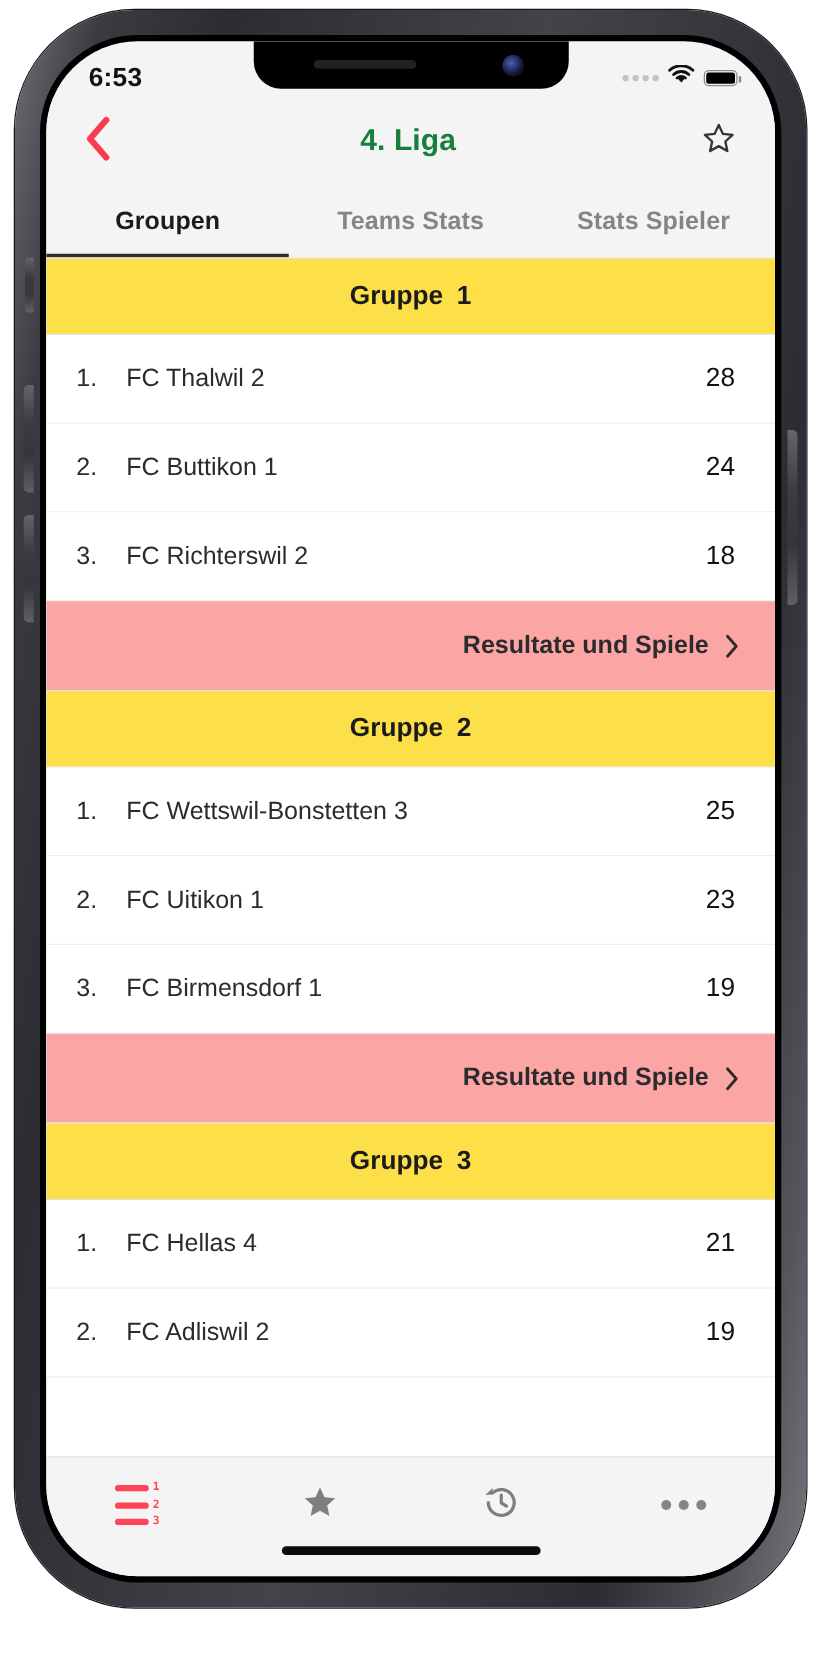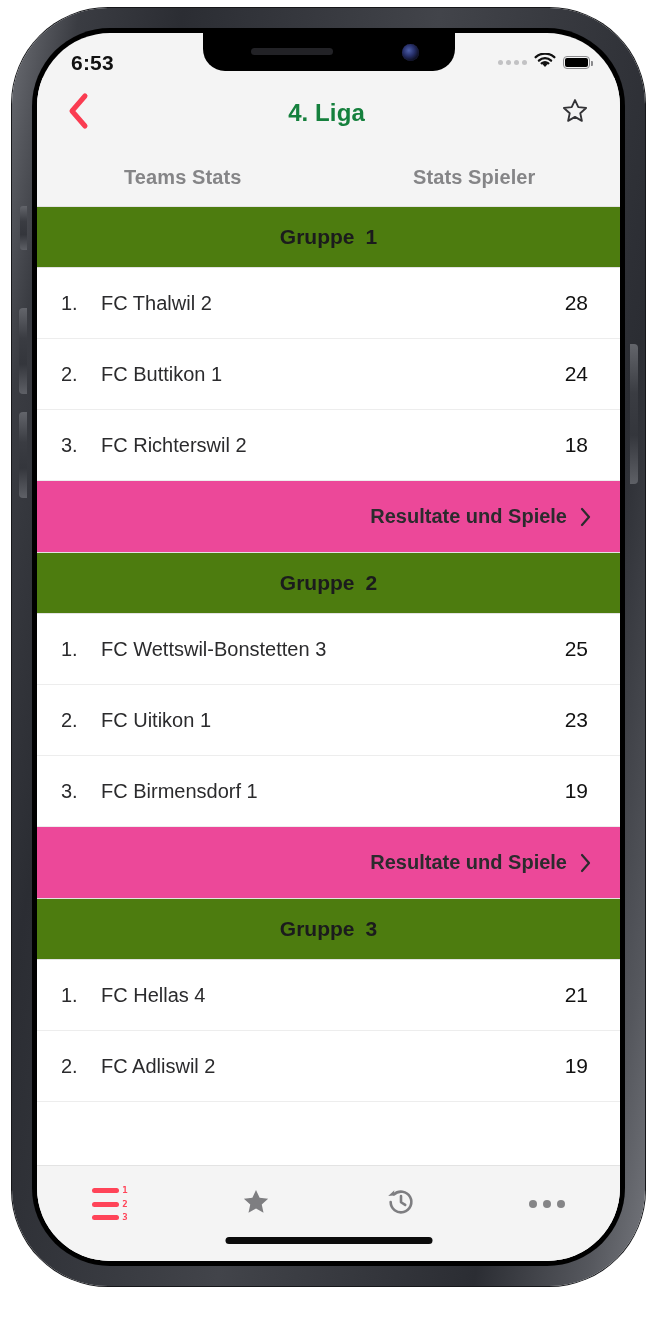--- a/index.html
+++ b/index.html
@@ -112,37 +112,37 @@
   #tab-underline-track {
     position:absolute; top:171px; left:0; right:0; height:1.5px; background:#e0e0e0;
   }
 
   
   #content {
     position:absolute; top:173px; left:0; right:0; bottom:96px;
     background:#ffffff; overflow:hidden;
   }
   .group-header {
-    height:62px; background:#4d7c0f;
+    height:62px; background:#fde047;
     display:flex; align-items:center; justify-content:center;
     font-size:21px; font-weight:700; color:#1b1b1d;
     border-top:1px solid #e3e3e3; border-bottom:1px solid #e3e3e3;
   }
   .group-header .gh-num { margin-left:11px; }
   .team-row {
     height:71px; background:#fff;
     display:flex; align-items:center;
     padding:0 32px 0 24px;
     border-bottom:1px solid #ededed;
   }
   .rank { font-size:20px; color:#2b2b2d; width:40px; flex:0 0 40px; }
   .team-name { font-size:20px; color:#2b2b2d; flex:1; white-space:nowrap; }
   .points { font-size:21px; font-weight:400; color:#111; }
   .results-row {
-    height:71px; background:#ec4899;
+    height:71px; background:#fca5a5;
     display:flex; align-items:center; justify-content:flex-end;
     padding:0 28px;
     text-align:center;
   }
   .results-label { font-size:20px; font-weight:700; color:#2b2b2d; }
   .results-chevron { margin-left:12px; display:flex; align-items:center; }
 
   
   #bottom-bar {
     position:absolute; left:0; right:0; bottom:0; height:96px;
@@ -221,20 +221,23 @@
         <span>
           <svg width="28" height="28" viewBox="0 0 24 24">
             <path d="M12 2.6 l2.82 6.06 6.68.72 -4.98 4.5 1.38 6.56 -5.9-3.38 -5.9 3.38 1.38-6.56 -4.98-4.5 6.68-.72 Z" fill="none" stroke="#333336" stroke-width="1.6" stroke-linejoin="round"></path>
           </svg>
         </span>
       </div>
     </div>
 
     <div id="tab-underline-track"></div>
     <div id="tab-bar">
+      <div class="tab-item active">
+        <span>Groupen</span>
+      </div>
       <div class="tab-item">
         <span>Teams Stats</span>
       </div>
       <div class="tab-item">
         <span>Stats Spieler</span>
       </div>
     </div>
 
     <div id="content">
 

